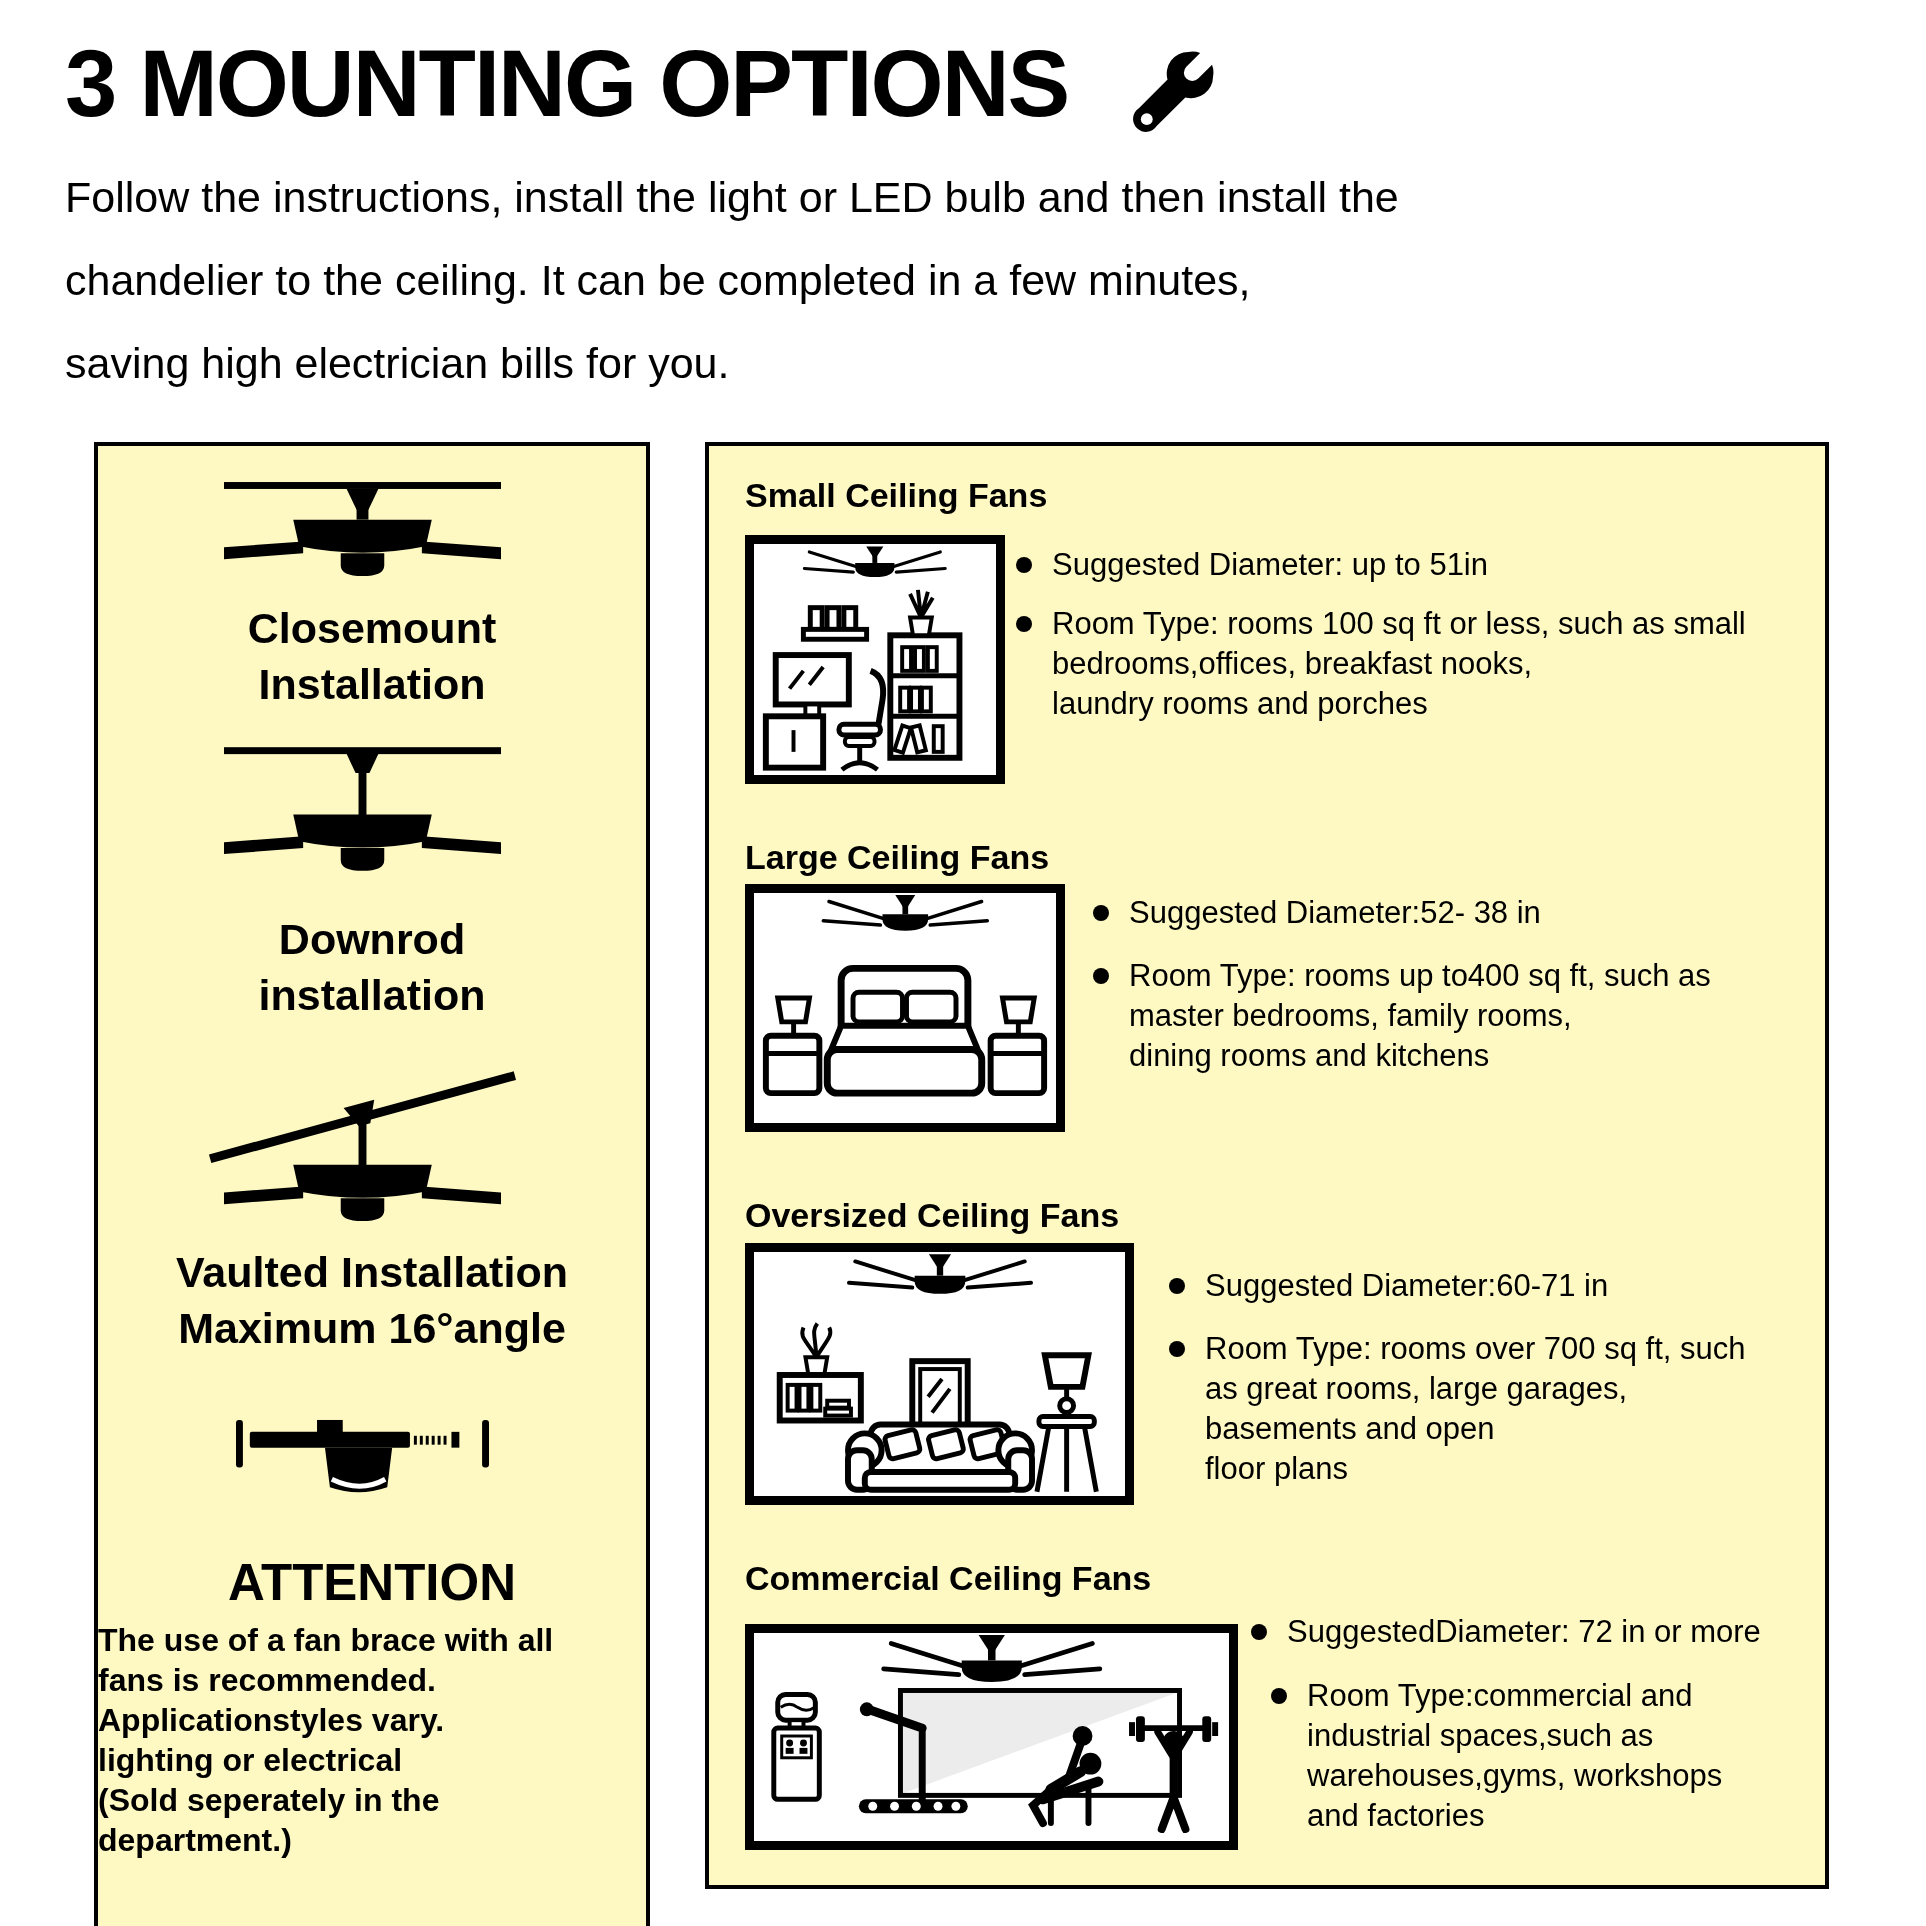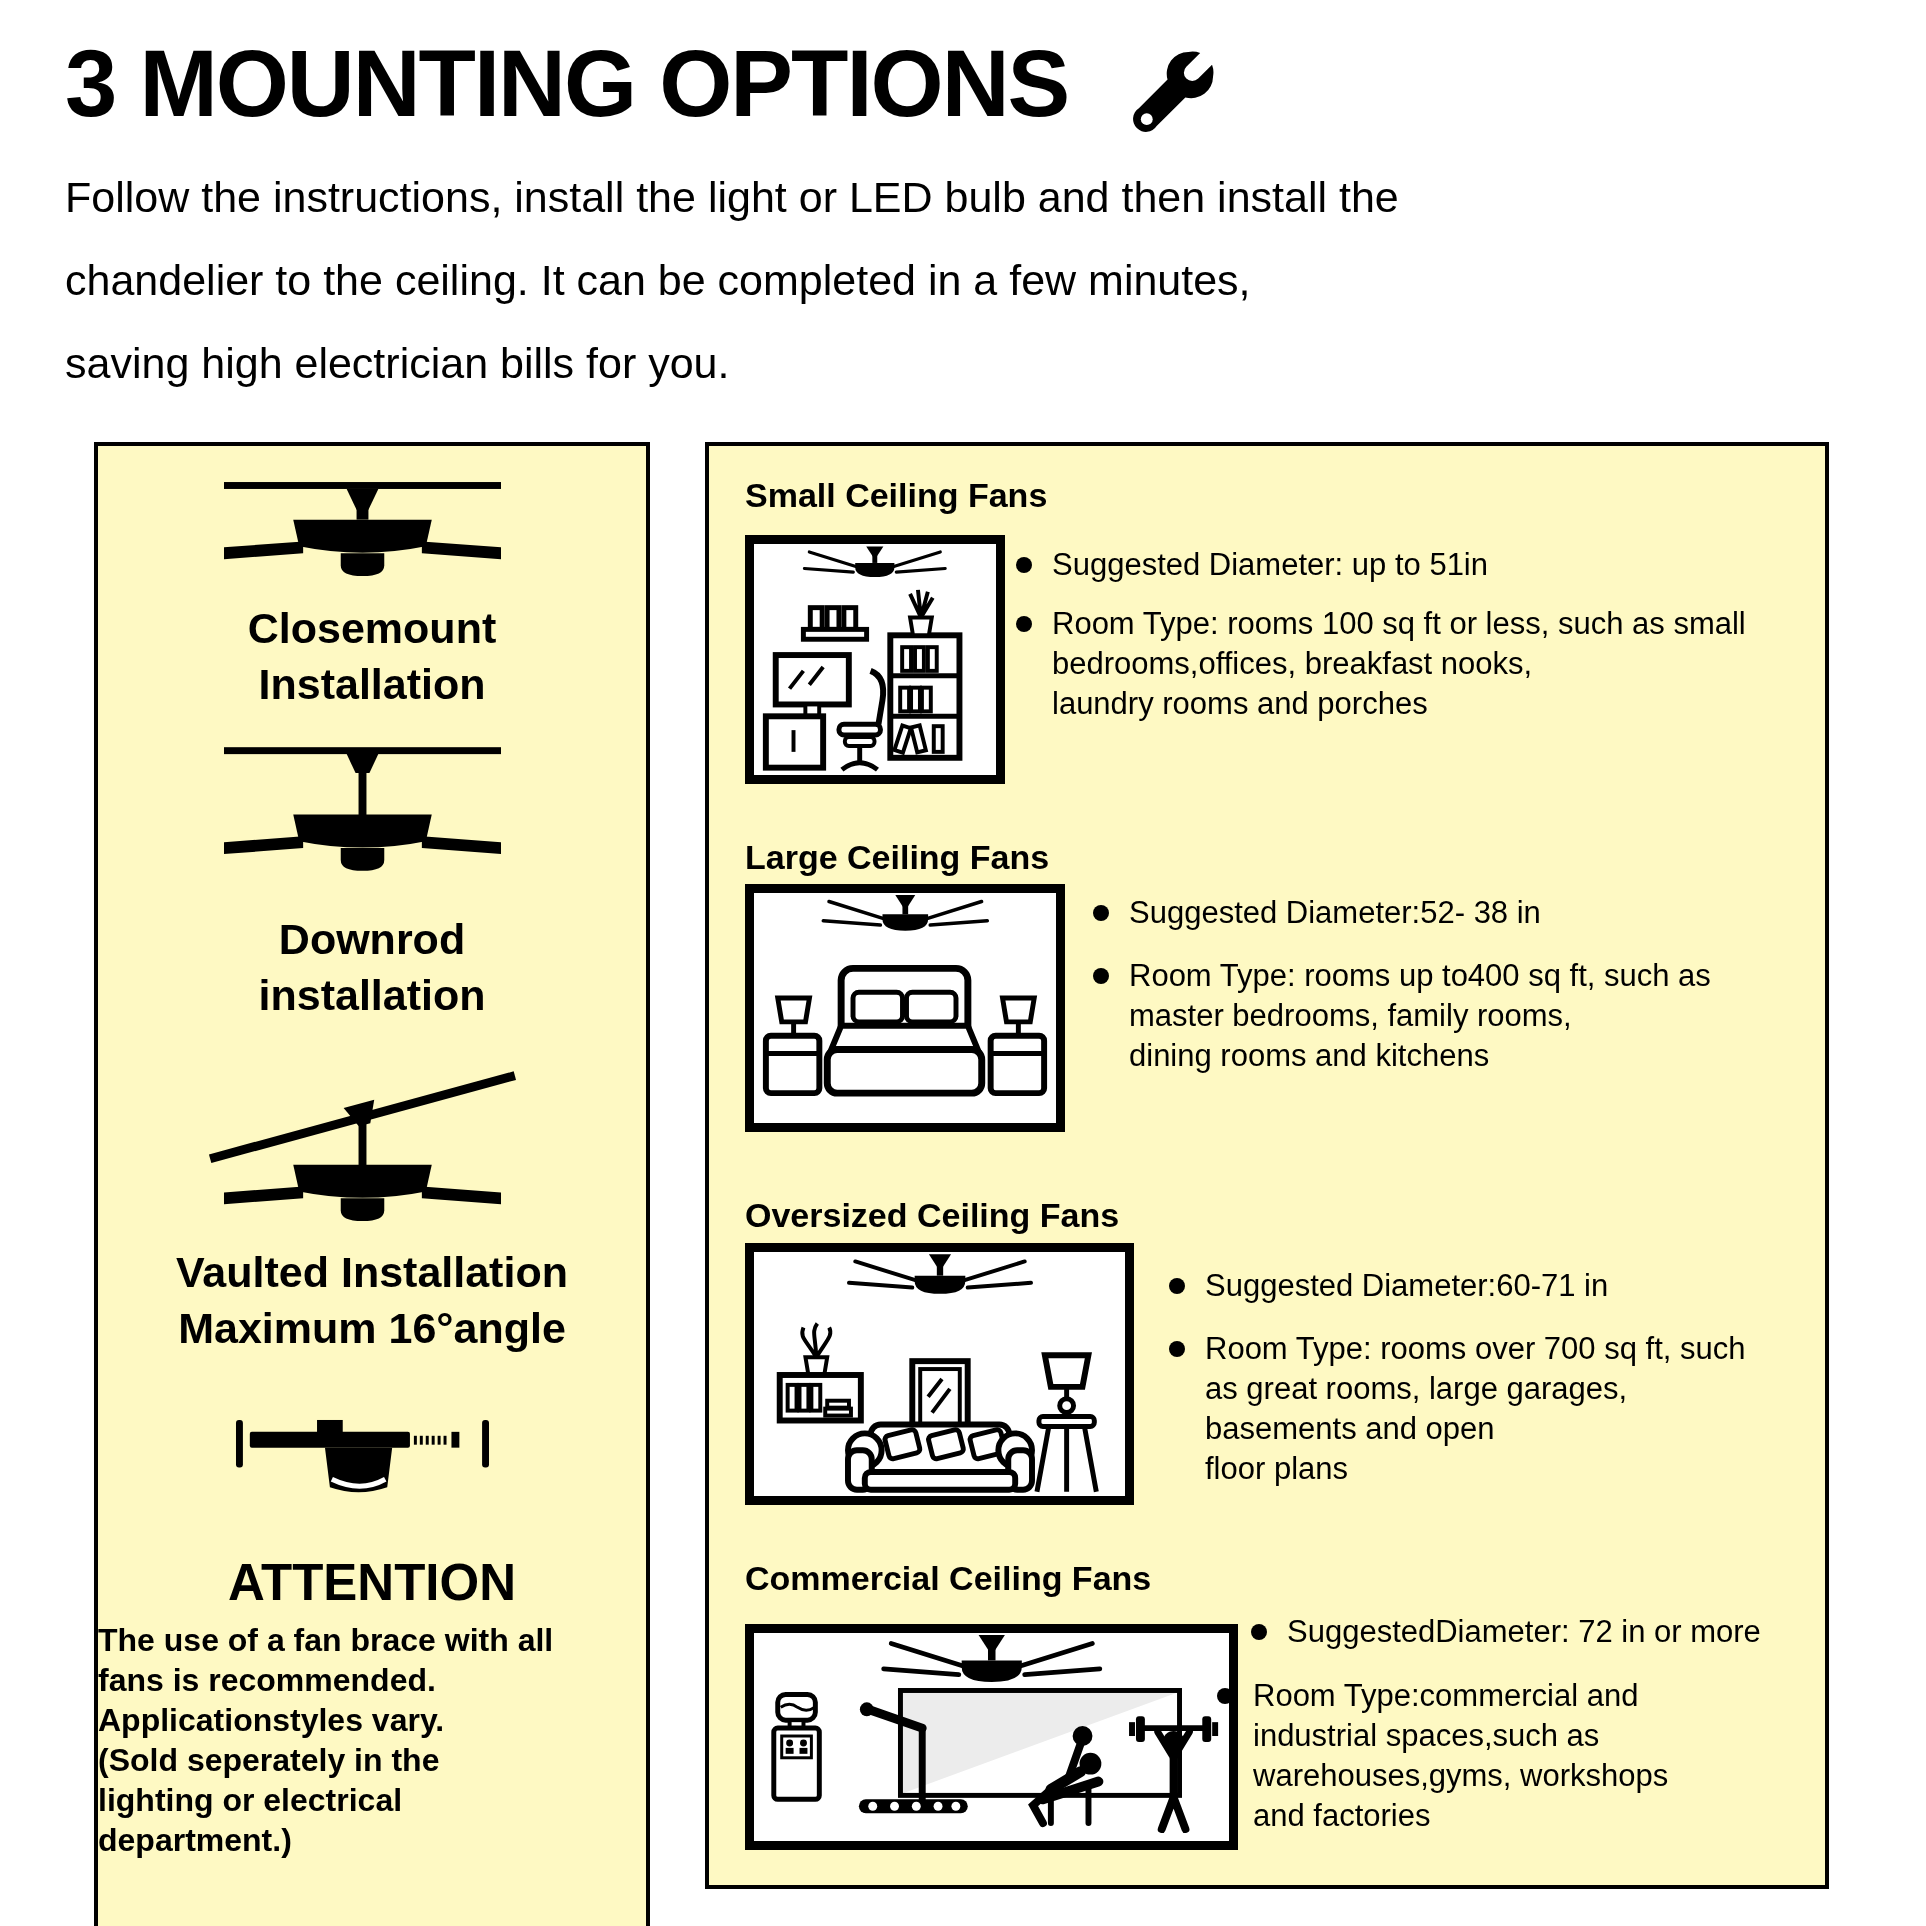--- a/index.html
+++ b/index.html
@@ -116,22 +116,22 @@
       </g>
       <path d="M92,30 h68 l-5,40 q-29,10 -58,0 z" fill="#000"></path>
       <path d="M99,62 q29,14 54,0" stroke="#fff" stroke-width="5" fill="none"></path>
     </svg>
 
     <div class="att-title" style="top:1107px">ATTENTION</div>
     <div class="att-body" style="top:1174px">
       <div>The use of a fan brace with all</div>
       <div>fans is recommended.</div>
       <div>Applicationstyles vary.</div>
+      <div>lighting or electrical</div>
       <div>(Sold seperately in the</div>
-      <div>lighting or electrical</div>
       <div>department.)</div>
     </div>
   </div>
 
   <div class="panel" style="left:705px;top:442px;width:1124px;height:1447px">
 
     <div class="heading" style="left:36px;top:30px">Small Ceiling Fans</div>
     <div class="illus" style="left:36px;top:89px;width:260px;height:249px">
       <svg width="243" height="232" viewBox="0 0 245 234">
         <use href="#fanGlyph" transform="translate(51,2) scale(0.62)"></use>
@@ -323,21 +323,21 @@
           <path d="M408,100 L424,126 L440,100" stroke="#000" stroke-width="7" fill="none" stroke-linecap="round"></path>
           <line x1="424" y1="126" x2="424" y2="166" stroke="#000" stroke-width="8"></line>
           <path d="M424,166 L412,198 M424,166 L436,198" stroke="#000" stroke-width="8" fill="none" stroke-linecap="round"></path>
         </g>
       </svg>
     </div>
     <div class="bullet" style="left:578px;top:1166px">
       <span class="dot"></span>
       <div class="bl">SuggestedDiameter: 72 in or more</div>
     </div>
-    <div class="bullet" style="left:544px;top:1230px">
+    <div class="bullet" style="left:598px;top:1230px">
       <span class="dot"></span>
       <div class="bl">Room Type:commercial and</div>
       <div class="bl">industrial spaces,such as</div>
       <div class="bl">warehouses,gyms, workshops</div>
       <div class="bl">and factories</div>
     </div>
   </div>
 </div>
 
 

